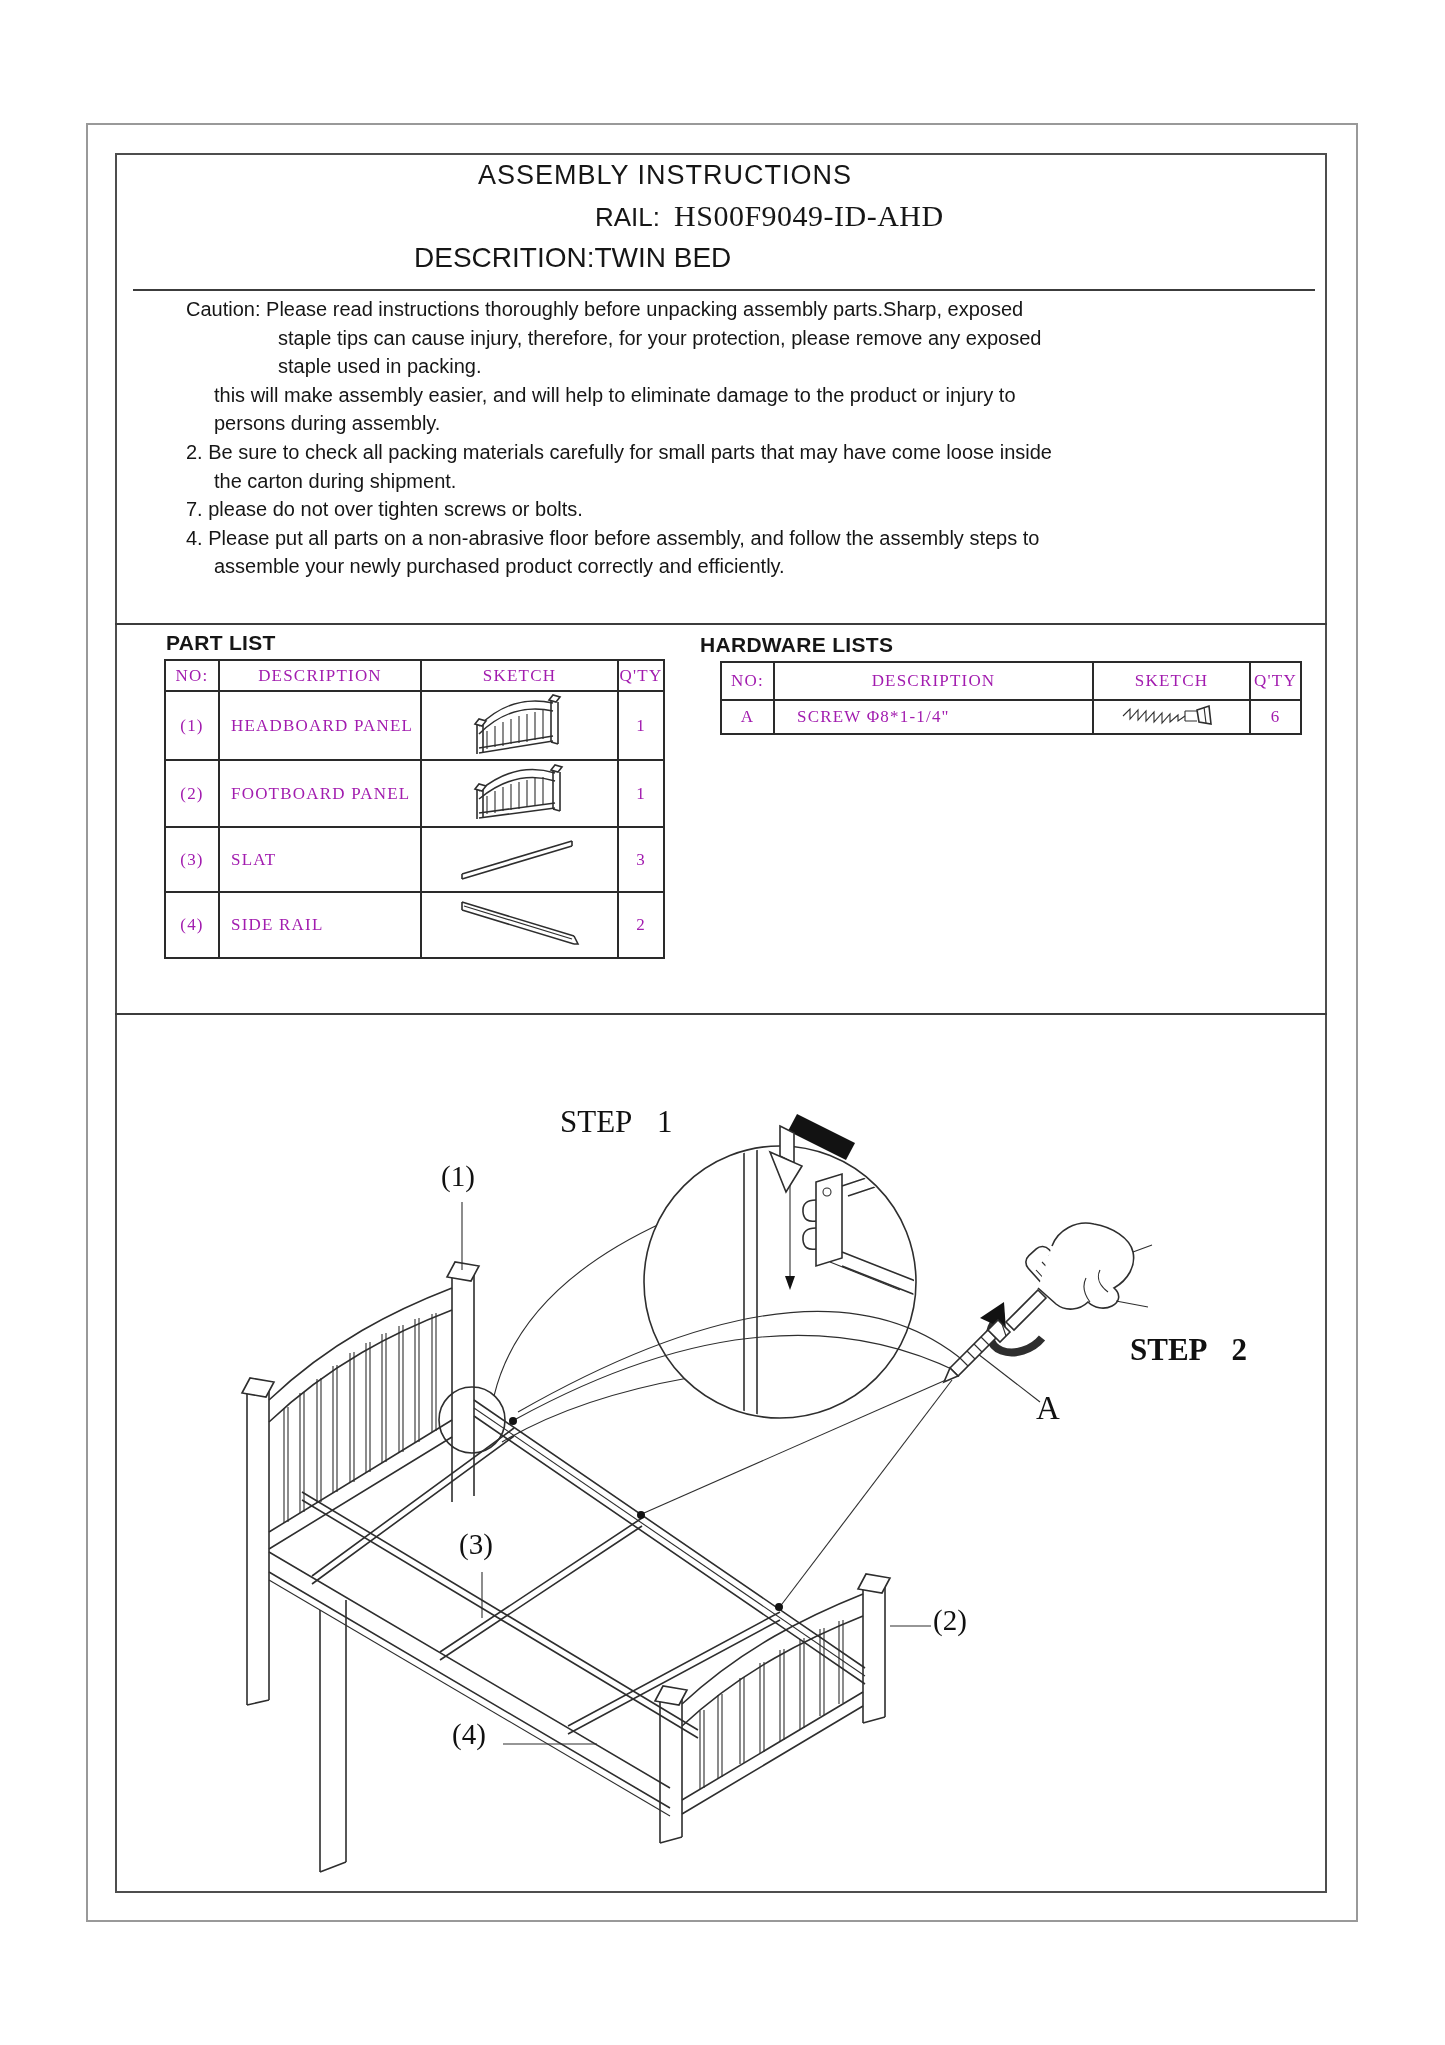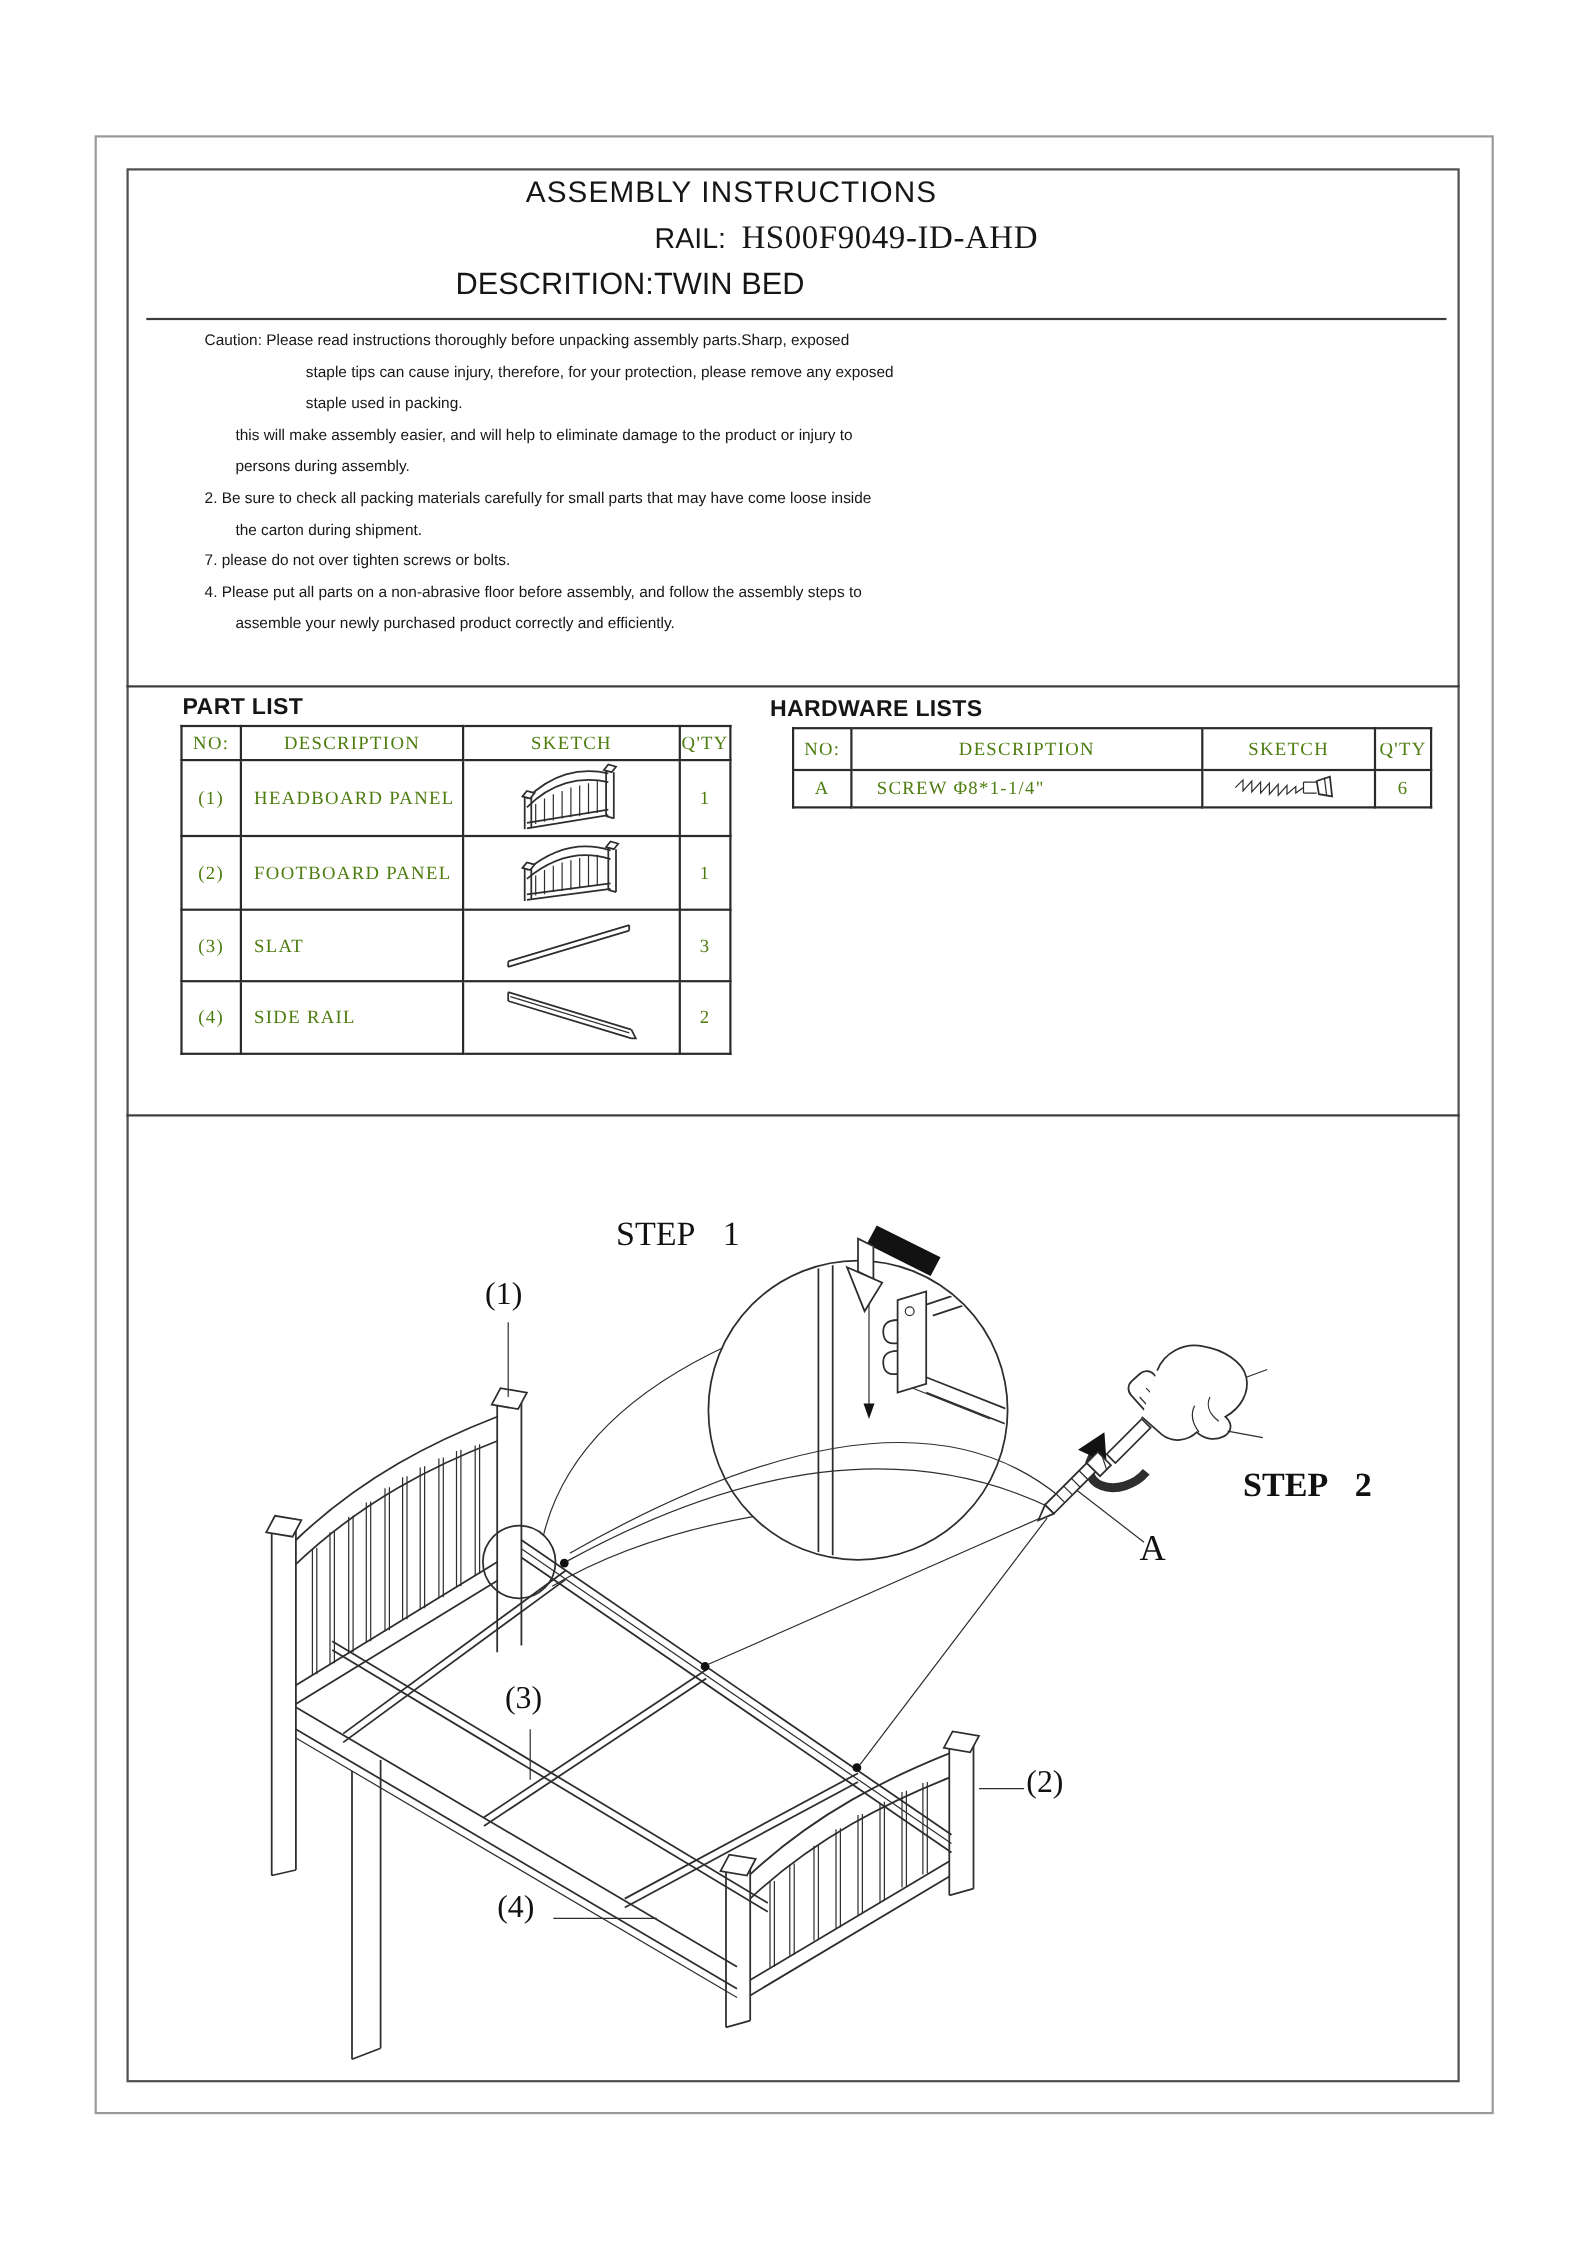--- a/index.html
+++ b/index.html
@@ -7,26 +7,26 @@
         font-family:"Liberation Sans",sans-serif;color:#161616;overflow:hidden;}
   .abs{position:absolute;}
   .border-outer{left:86px;top:123px;width:1272px;height:1799px;border:2px solid #999;box-sizing:border-box;}
   .border-inner{left:115px;top:153px;width:1212px;height:1740px;border:2px solid #4e4e4e;box-sizing:border-box;}
   .hrule{background:#3c3c3c;height:2px;}
   .title{left:478px;top:160px;font-size:27px;letter-spacing:1px;}
   .itemrow{left:595px;top:199px;display:flex;gap:14px;align-items:baseline;}
   .item-label{font-size:26px;}
   .item-code{font-family:"Liberation Serif","DejaVu Serif",serif;font-size:30px;letter-spacing:.5px;}
   .descr{left:414px;top:242px;font-size:28px;}
-  .notes{left:186px;top:295px;width:1030px;font-size:14px;line-height:28.6px;}
+  .notes{left:186px;top:295px;width:1030px;font-size:20px;line-height:28.6px;}
   .ln-cc{padding-left:92px;}
   .ln-nc{padding-left:28px;}
   .sec-title{font-weight:bold;font-size:21px;letter-spacing:.3px;}
   table.ctable{position:absolute;border-collapse:collapse;table-layout:fixed;
-    font-family:"Liberation Serif","DejaVu Serif",serif;font-size:17px;letter-spacing:1.2px;color:#4d7c0f;}
+    font-family:"Liberation Serif","DejaVu Serif",serif;font-size:17px;letter-spacing:1.2px;color:#a21caf;}
   .ctable td{border:2px solid #2a2a2a;text-align:center;vertical-align:middle;padding:0;overflow:hidden;}
   .ctable td.left{text-align:left;padding-left:11px;}
   .ctable td.lpad{text-align:left;padding-left:22px;}
   svg *{stroke:#2e2e2e;stroke-width:1.6;fill:none;stroke-linecap:butt;stroke-linejoin:miter;}
   svg .fil{fill:#121212;stroke:none;}
   svg .wfil{fill:#ffffff;stroke:#2e2e2e;}
   svg .thin{stroke-width:1.1;}
   svg .thick{stroke-width:8;}
   .dlabel{font-family:"Liberation Serif","DejaVu Serif",serif;font-size:29px;color:#111;}
   .steplabel{font-family:"Liberation Serif","DejaVu Serif",serif;font-size:31px;color:#111;word-spacing:18px;}

